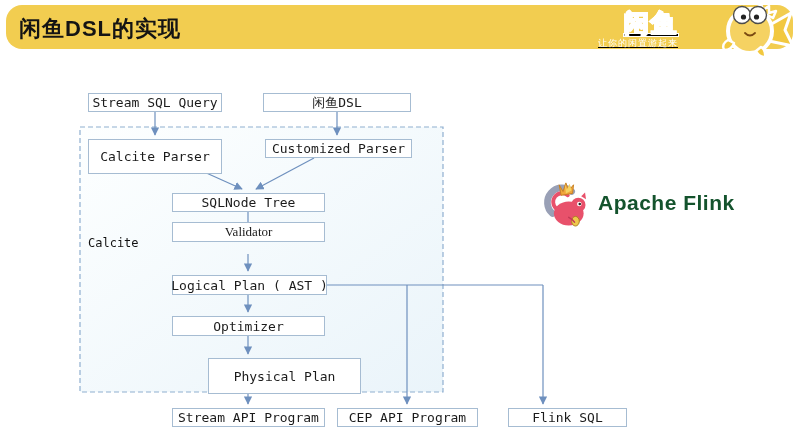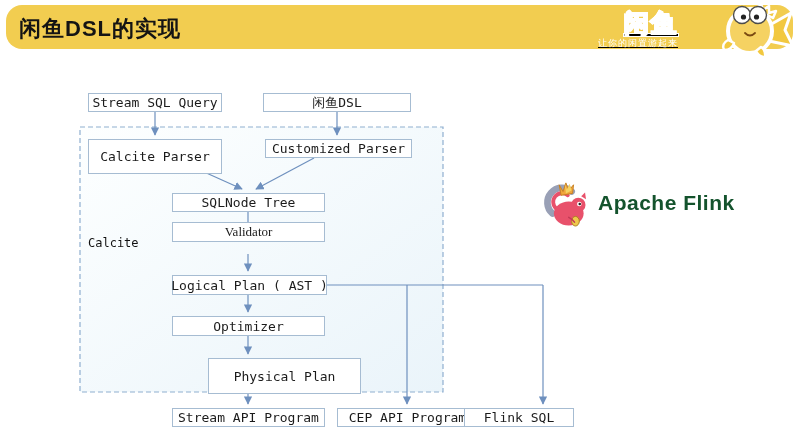--- a/index.html
+++ b/index.html
@@ -37,21 +37,21 @@
   .n-xianyu-dsl   {left:263px;top:93px; width:148px;height:19px;}
   .n-calcite-par  {left:88px; top:139px;width:134px;height:35px;}
   .n-custom-par   {left:265px;top:139px;width:147px;height:19px;}
   .n-sqlnode      {left:172px;top:193px;width:153px;height:19px;}
   .n-validator    {left:172px;top:222px;width:153px;height:20px;font-family:Liberation Serif, serif;}
   .n-logical      {left:172px;top:275px;width:155px;height:20px;}
   .n-optimizer    {left:172px;top:316px;width:153px;height:20px;}
   .n-physical     {left:168px;top:358px;width:153px;height:36px;margin-left:40px;}
   .n-stream-api   {left:172px;top:408px;width:153px;height:19px;}
   .n-cep-api      {left:337px;top:408px;width:141px;height:19px;}
-  .n-flink-sql    {left:464px;top:408px;width:110px;height:19px;}
+  .n-flink-sql    {left:508px;top:408px;width:119px;height:19px;}
   .calcite-label{
     position:absolute;left:88px;top:236px;z-index:2;
     font-family:"DejaVu Sans Mono",monospace;font-size:12px;color:#111;
   }
   
   .flink-brand{position:absolute;left:540px;top:178px;z-index:2;display:flex;align-items:center;}
   .flink-text{font-size:21px;font-weight:bold;color:#14532d;margin-left:12px;letter-spacing:0.5px;}
 </style>
 </head>
 <body>

